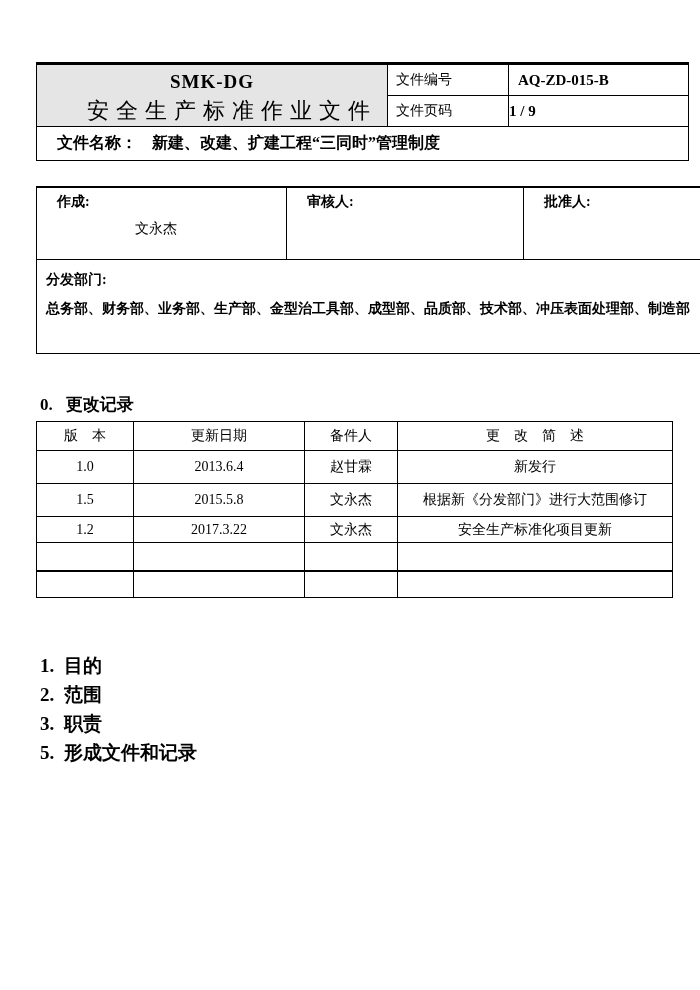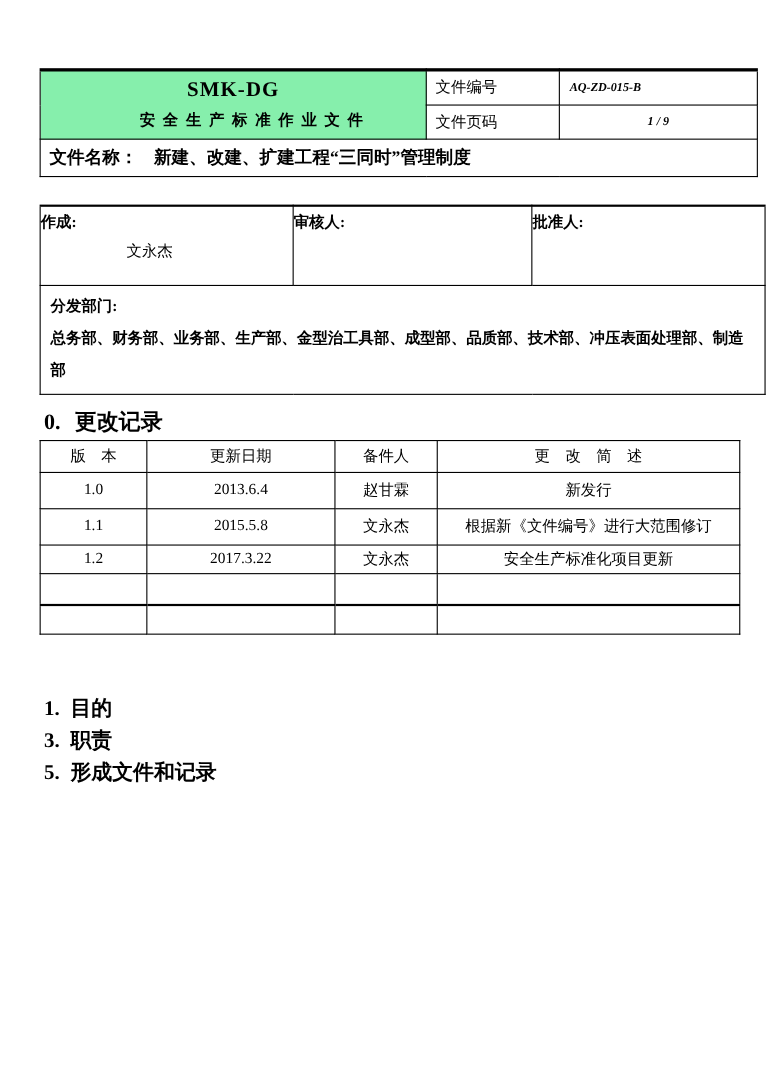--- a/index.html
+++ b/index.html
@@ -26,67 +26,66 @@
   }
   td {
     border: 1px solid #000000;
     padding: 0;
     vertical-align: middle;
   }
 
   
   .t1 { margin-top: 62px; border-top: 3px solid #000000; }
   .t1 .grey-cell {
-    background: #86efac;
+    background: #e5e5e5;
     width: 350px;
     text-align: center;
   }
   .t1 .org-line {
     font-size: 19px;
     font-weight: bold;
     line-height: 30px;
     letter-spacing: 1px;
   }
   .t1 .doctype-line {
-    font-size: 14px;
-    font-weight: bold;
+    font-size: 22px;
+    font-weight: normal;
     line-height: 28px;
     letter-spacing: 7px;
     text-indent: 40px;
     white-space: nowrap;
   }
   .t1 .lbl {
     width: 112px;
     font-size: 14px;
     font-weight: normal;
     padding-left: 8px;
     height: 30px;
   }
   .t1 .val {
     width: 170px;
-    font-size: 11px;
+    font-size: 15px;
     font-weight: bold;
     padding-left: 9px;
-    font-style: italic;
-  }
-  .t1 .val.center { text-align: center; padding-left: 0; }
+  }
+  .t1 .val.center { text-align: left; padding-left: 0; }
   .t1 .name-row td {
     height: 33px;
     font-size: 16px;
     font-weight: bold;
-    padding-left: 8px;
+    padding-left: 20px;
     white-space: nowrap;
   }
   .t1 .name-label { margin-right: 15px; }
 
   
   .t2 { margin-top: 25px; border-top: 2px solid #000000; }
   .t2 .sig-cell {
     vertical-align: top;
-    padding: 5px 8px 0 0;
+    padding: 5px 8px 0 20px;
     height: 66px;
     font-size: 14px;
     font-weight: bold;
   }
   .t2 .c1 { width: 221px; }
   .t2 .c2 { width: 208px; }
   .t2 .c3 { width: 203px; }
   .t2 .author-name {
     font-weight: normal;
     margin: 9px 0 0 78px;
@@ -97,22 +96,22 @@
     padding: 5px 9px 6px 9px;
     font-size: 14px;
     font-weight: bold;
     height: 82px;
   }
   .t2 .dist-label { line-height: 29px; }
   .t2 .dist-text { line-height: 29px; }
 
   
   .h0 {
-    margin-top: 16px;
-    font-size: 20px;
+    margin-top: 42px;
+    font-size: 17px;
     font-weight: bold;
     line-height: 18px;
   }
   .h0 .h0-num { margin-left: 4px; margin-right: 13px; }
 
   .t3 { margin-top: 7px; }
   .t3 td {
     font-size: 14px;
     text-align: center;
     overflow: hidden;
@@ -207,24 +206,24 @@
         <td class="cc3">备件人</td>
         <td class="cc4">更　改　简　述</td>
       </tr>
       <tr class="r1">
         <td class="cc1">1.0</td>
         <td class="cc2">2013.6.4</td>
         <td class="cc3">赵甘霖</td>
         <td class="cc4">新发行</td>
       </tr>
       <tr class="r2">
-        <td class="cc1">1.1</td>
+        <td class="cc1">1.5</td>
         <td class="cc2">2015.5.8</td>
         <td class="cc3">文永杰</td>
-        <td class="cc4">根据新《文件编号》进行大范围修订</td>
+        <td class="cc4">根据新《分发部门》进行大范围修订</td>
       </tr>
       <tr class="r3">
         <td class="cc1">1.2</td>
         <td class="cc2">2017.3.22</td>
         <td class="cc3">文永杰</td>
         <td class="cc4">安全生产标准化项目更新</td>
       </tr>
       <tr class="r4">
         <td class="cc1"></td>
         <td class="cc2"></td>
@@ -238,20 +237,23 @@
         <td class="cc4"></td>
       </tr>
     </tbody>
   </table>
 
   <div class="toc">
     <div class="toc-item">
       <span class="toc-num">1.</span><span>目的</span>
     </div>
     <div class="toc-item">
+      <span class="toc-num">2.</span><span>范围</span>
+    </div>
+    <div class="toc-item">
       <span class="toc-num">3.</span><span>职责</span>
     </div>
     <div class="toc-item">
       <span class="toc-num">5.</span><span>形成文件和记录</span>
     </div>
   </div>
 
 </div>
 
 </body></html>

